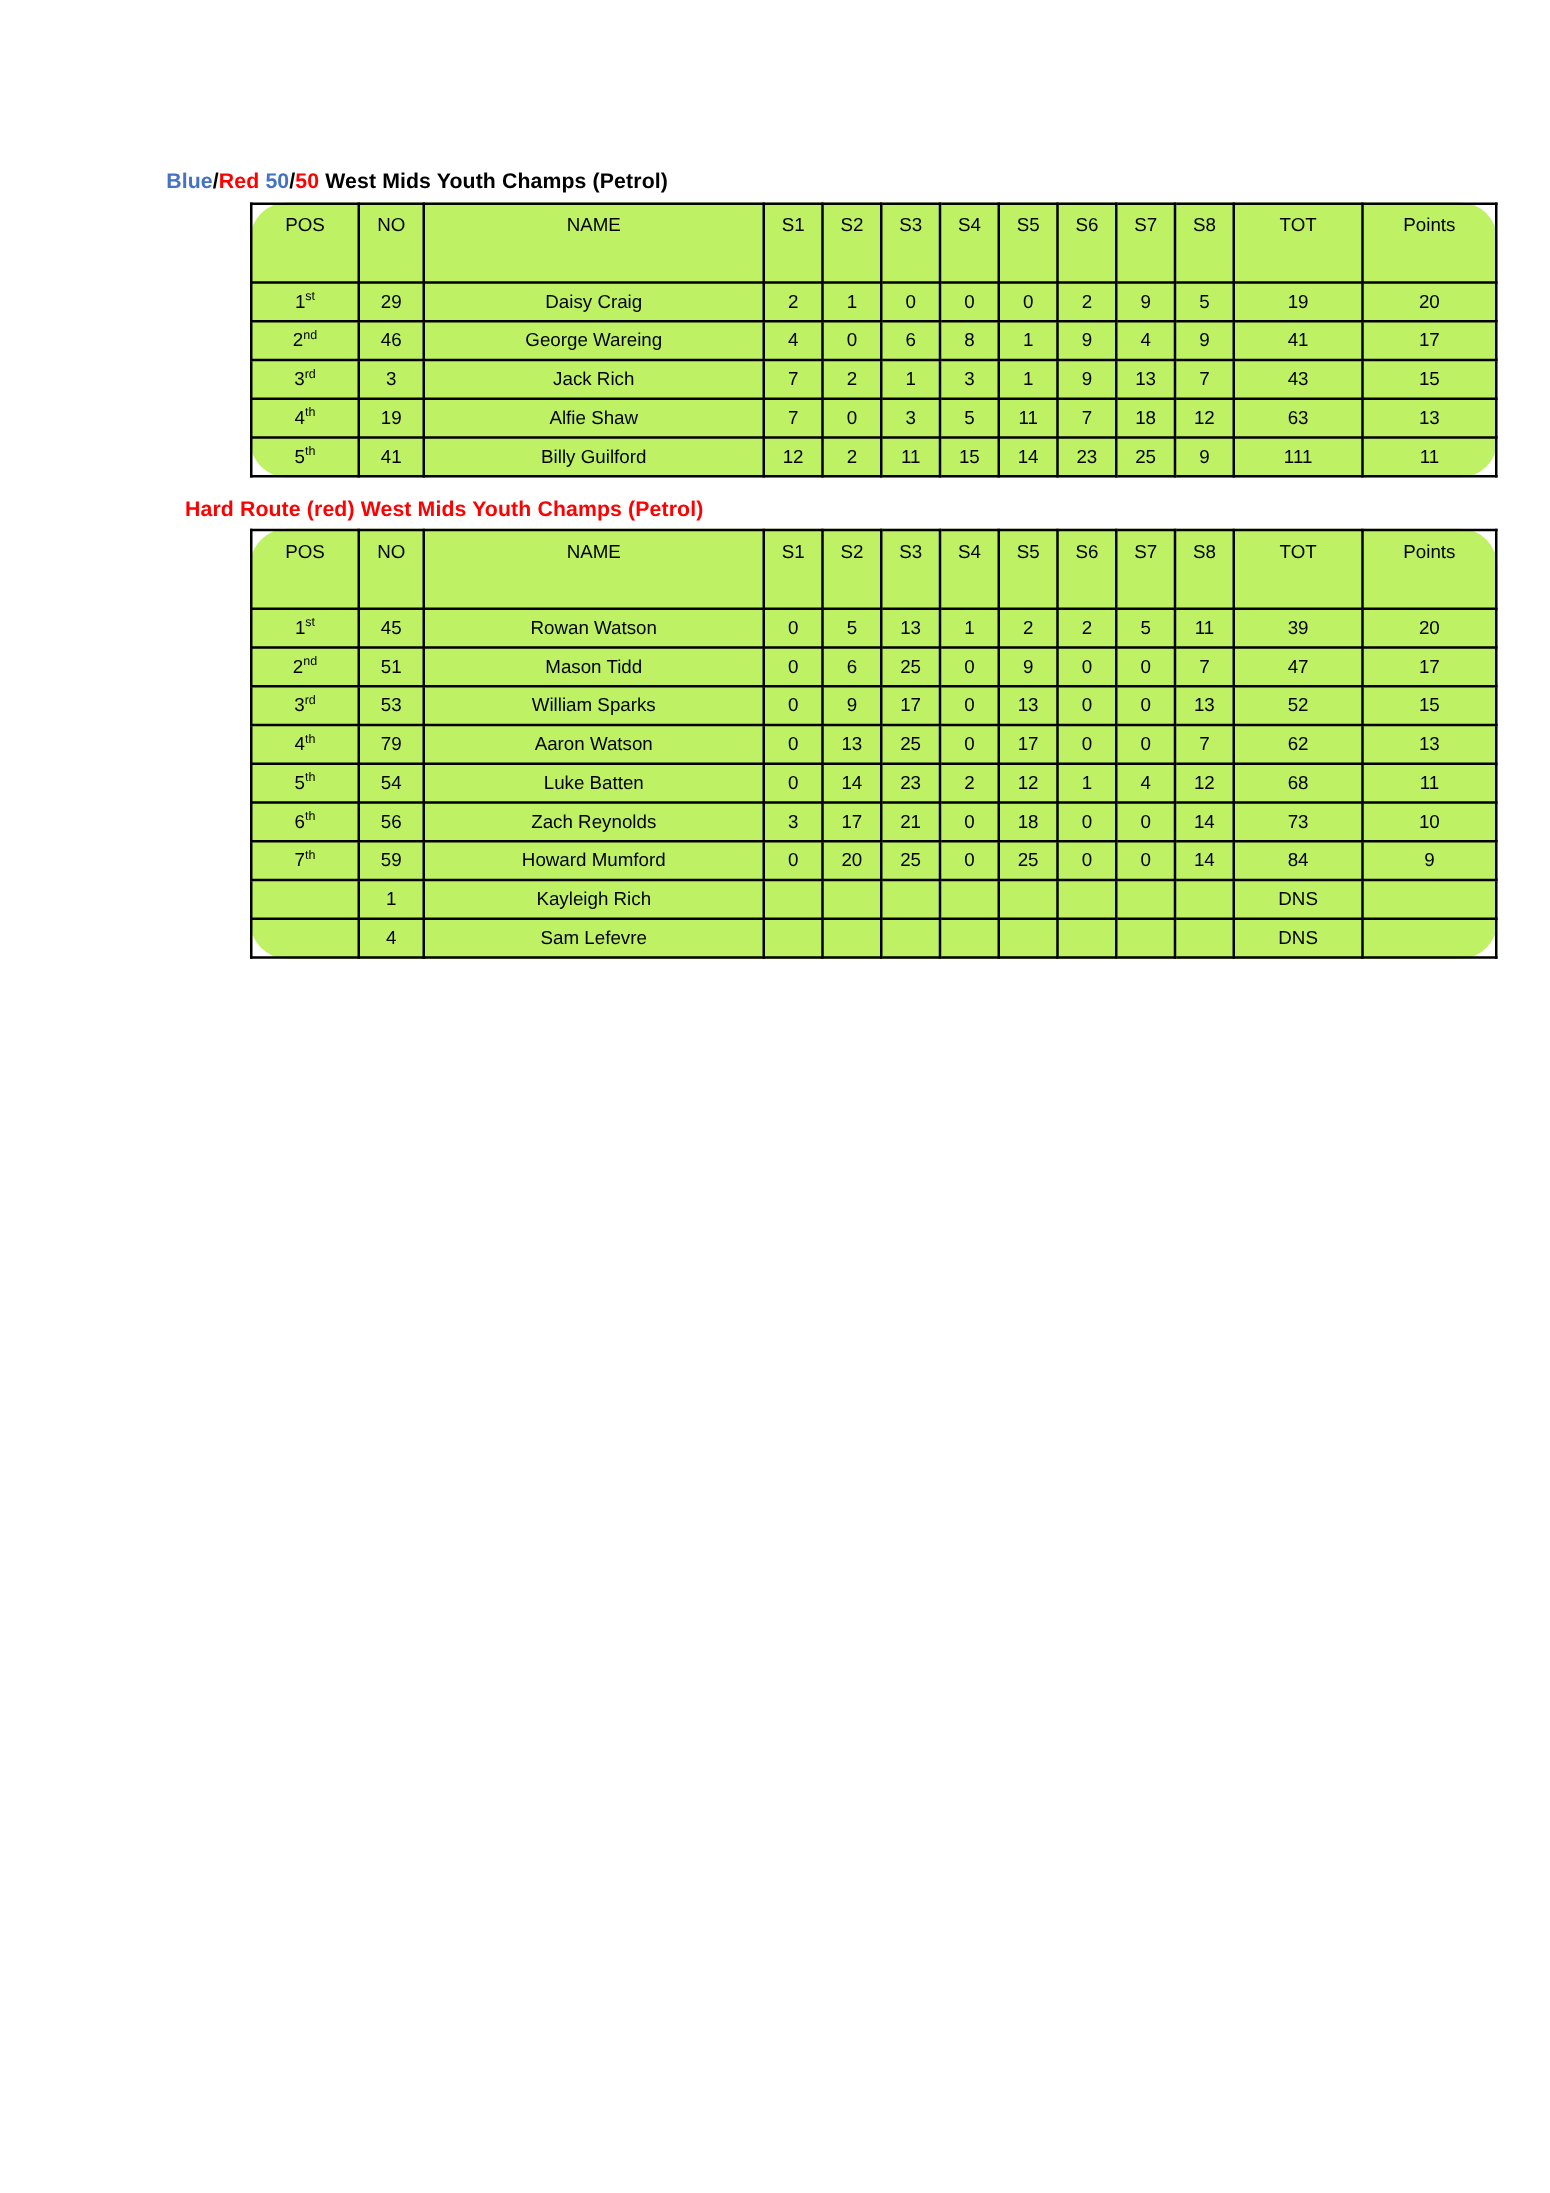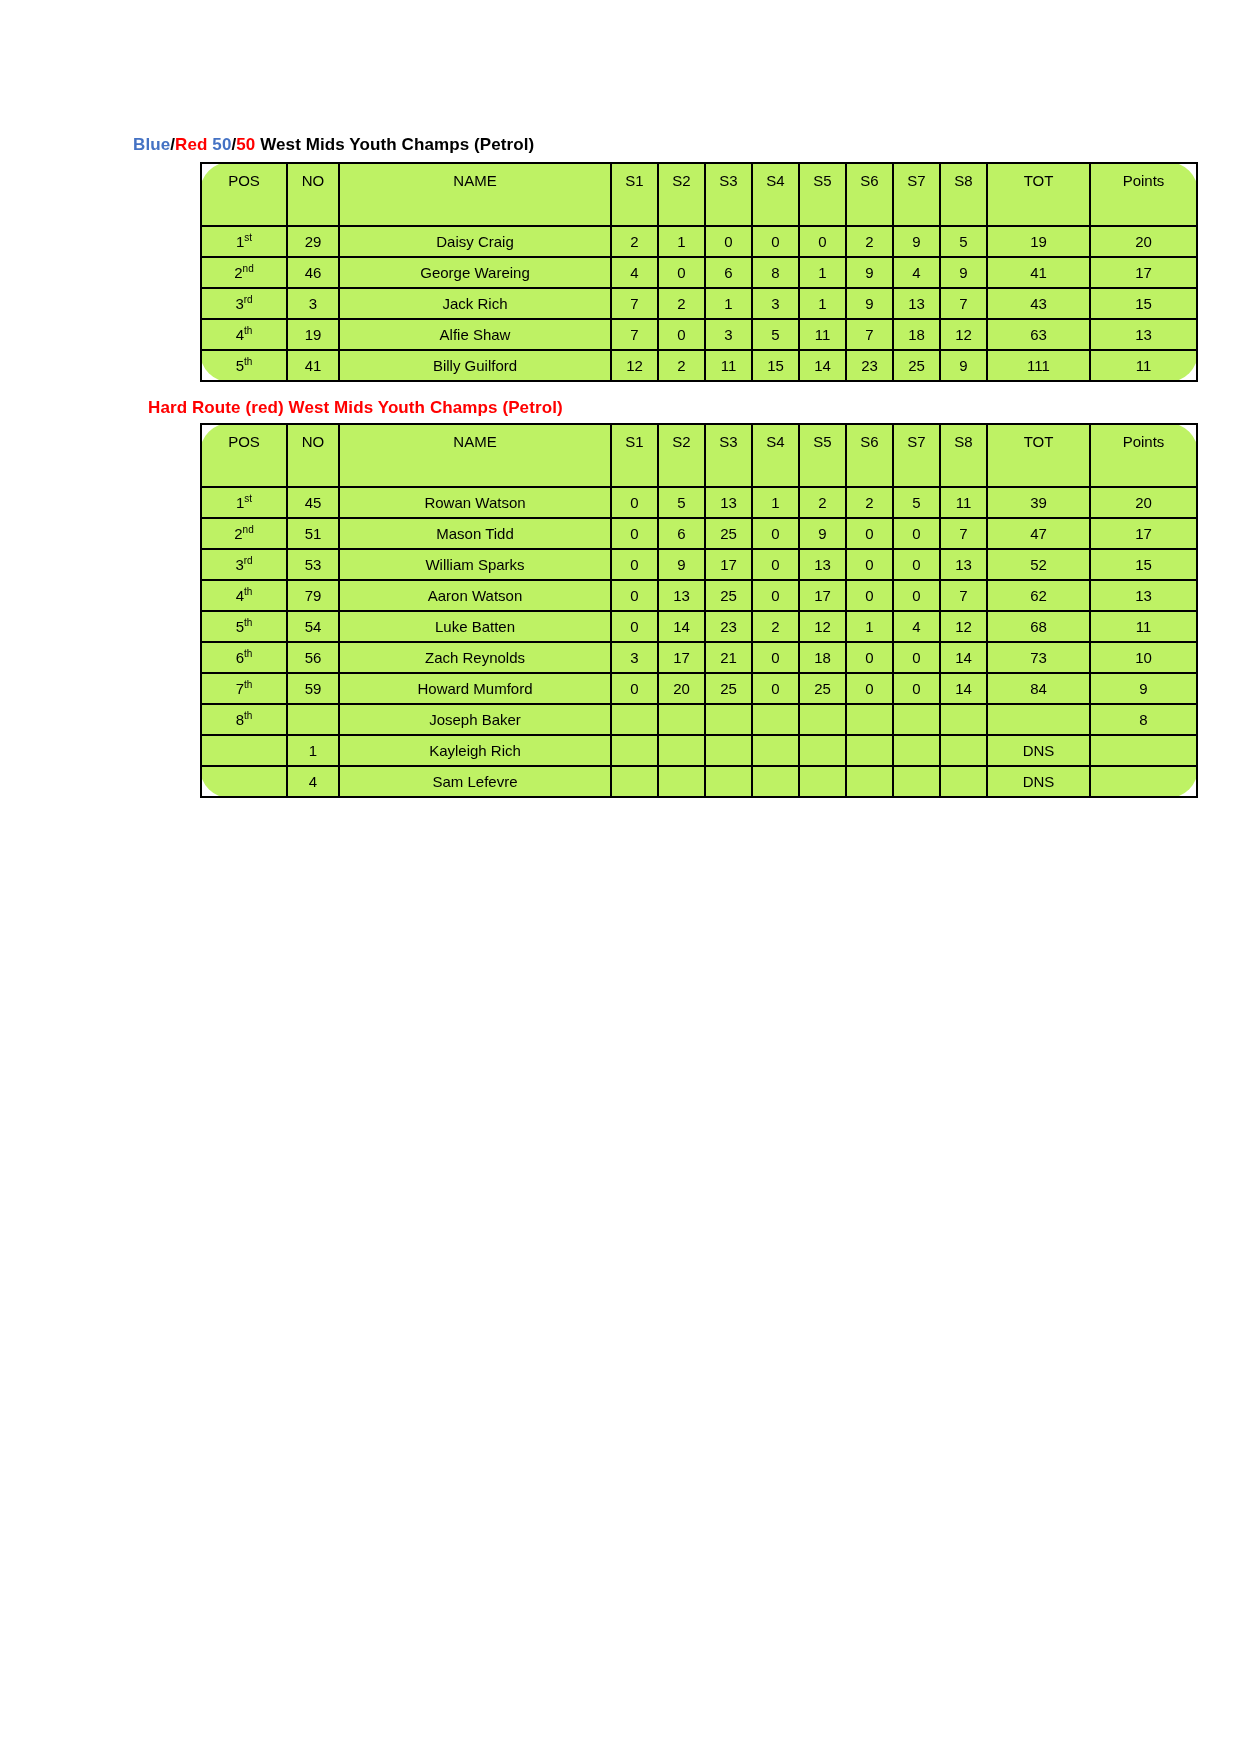--- a/index.html
+++ b/index.html
@@ -320,35 +320,20 @@
           <td>25</td>
           <td>0</td>
           <td>25</td>
           <td>0</td>
           <td>0</td>
           <td>14</td>
           <td>84</td>
           <td>9</td>
         </tr>
         <tr>
-          <td>8<sup>th</sup></td>
-          <td></td>
-          <td>Joseph Baker</td>
-          <td></td>
-          <td></td>
-          <td></td>
-          <td></td>
-          <td></td>
-          <td></td>
-          <td></td>
-          <td></td>
-          <td></td>
-          <td>8</td>
-        </tr>
-        <tr>
           <td></td>
           <td>1</td>
           <td>Kayleigh Rich</td>
           <td></td>
           <td></td>
           <td></td>
           <td></td>
           <td></td>
           <td></td>
           <td></td>

